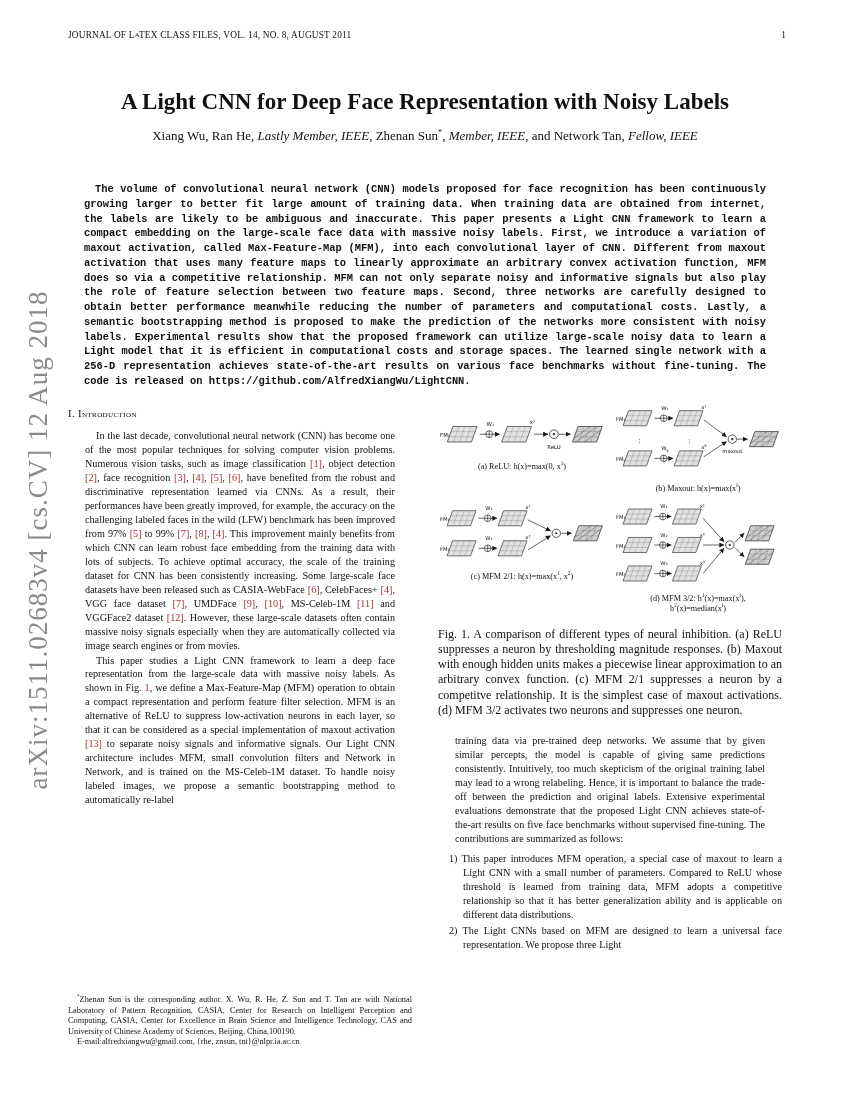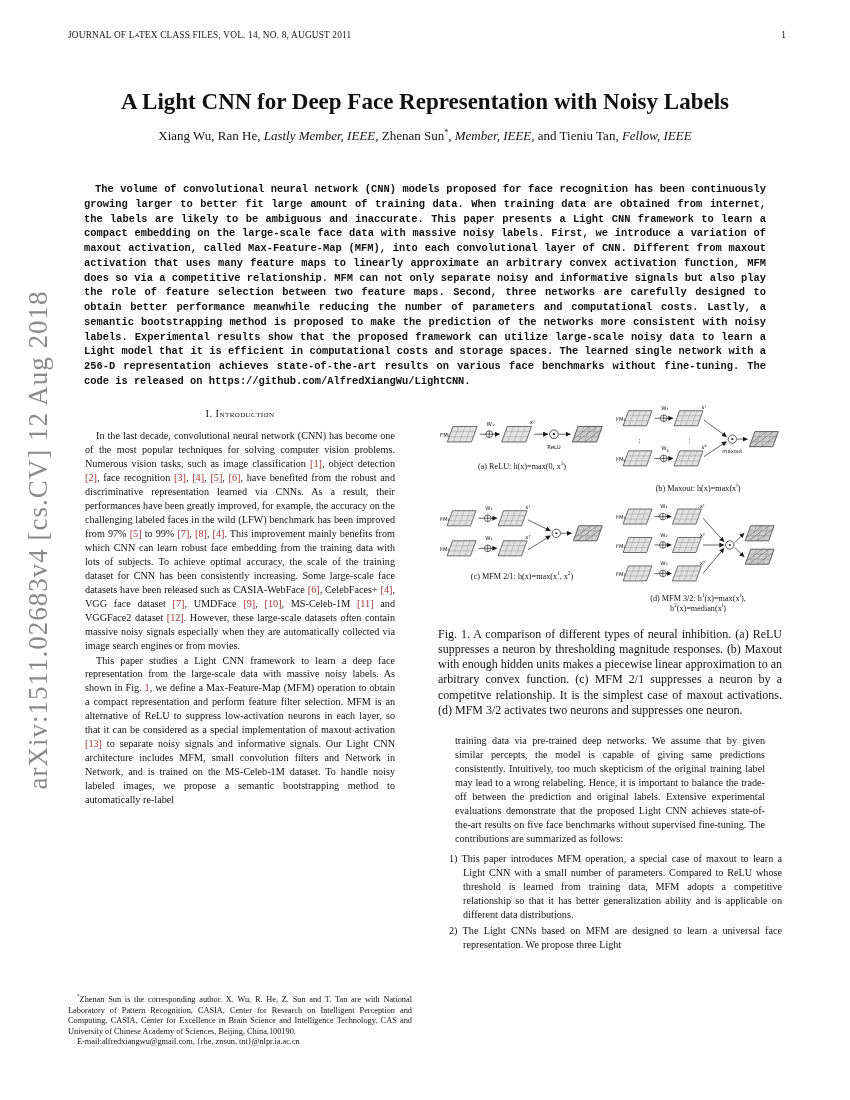--- a/index.html
+++ b/index.html
@@ -16,21 +16,21 @@
   .title{position:absolute;top:74px;left:60px;right:60px;text-align:center;font-size:23px;font-weight:bold;}
   .authors{position:absolute;top:128px;left:60px;right:60px;text-align:center;font-size:13px;}
   
   .abstract{position:absolute;top:166px;left:68px;right:68px;font-weight:bold;font-size:10.4px;
             line-height:1.42;text-align:justify;text-indent:11px;margin:16px;font-family:Liberation Mono, monospace;}
   .index-terms{position:absolute;top:371px;left:68px;right:68px;font-weight:bold;font-size:10.4px;
                text-indent:11px;margin:0;}
   
   .columns{position:absolute;top:400px;left:68px;right:68px;bottom:52px;display:flex;gap:26px;}
   .col{flex:1;min-width:0;display:flex;flex-direction:column;}
-  .section-heading{margin:8px 0 10px;text-align:center;font-size:10.6px;font-weight:normal;
+  .section-heading{margin:8px 0 10px;font-size:10.6px;font-weight:normal;
                    font-variant:small-caps;letter-spacing:0.4px;}
   .body-p{font-size:10.2px;line-height:1.37;text-align:justify;text-indent:11px;margin:0 17px 1px;}
   .noindent{text-indent:0;}
   
   .footnote{margin-top:auto;font-size:8.3px;line-height:1.27;text-align:justify;}
   .footnote p{margin:0;text-indent:9px;}
   
   .figure-block{margin:4px 0 0;}
   .fig-grid{display:grid;grid-template-columns:1fr 1fr;column-gap:8px;row-gap:10px;}
   .panel{display:flex;flex-direction:column;align-items:center;}
@@ -87,21 +87,21 @@
 
   <div class="watermark">arXiv:1511.02683v4  [cs.CV]  12 Aug 2018</div>
 
   <div class="header">
     <span><span class="seg-t">JOURNAL OF L</span><span class="seg-la">A</span><span class="seg-t">TEX CLASS FILES, VOL. 14, NO. 8, AUGUST 2011</span></span>
     <span>1</span>
   </div>
 
   <h1 class="title">A Light CNN for Deep Face Representation with Noisy Labels</h1>
 
-  <div class="authors"><span class="seg-t">Xiang Wu, Ran He, </span><span class="seg-i">Lastly Member, IEEE</span><span class="seg-t">, Zhenan Sun</span><sup class="seg-sup">*</sup><span class="seg-t">, </span><span class="seg-i">Member, IEEE</span><span class="seg-t">, and Tieniu Tan, </span><span class="seg-i">Fellow, IEEE</span></div>
+  <div class="authors"><span class="seg-t">Xiang Wu, Ran He, </span><span class="seg-i">Lastly Member, IEEE</span><span class="seg-t">, Zhenan Sun</span><sup class="seg-sup">*</sup><span class="seg-t">, </span><span class="seg-i">Member, IEEE</span><span class="seg-t">, and Network Tan, </span><span class="seg-i">Fellow, IEEE</span></div>
 
   <p class="abstract">The volume of convolutional neural network (CNN) models proposed for face recognition has been continuously growing larger to better fit large amount of training data. When training data are obtained from internet, the labels are likely to be ambiguous and inaccurate. This paper presents a Light CNN framework to learn a compact embedding on the large-scale face data with massive noisy labels. First, we introduce a variation of maxout activation, called Max-Feature-Map (MFM), into each convolutional layer of CNN. Different from maxout activation that uses many feature maps to linearly approximate an arbitrary convex activation function, MFM does so via a competitive relationship. MFM can not only separate noisy and informative signals but also play the role of feature selection between two feature maps. Second, three networks are carefully designed to obtain better performance meanwhile reducing the number of parameters and computational costs. Lastly, a semantic bootstrapping method is proposed to make the prediction of the networks more consistent with noisy labels. Experimental results show that the proposed framework can utilize large-scale noisy data to learn a Light model that it is efficient in computational costs and storage spaces. The learned single network with a 256-D representation achieves state-of-the-art results on various face benchmarks without fine-tuning. The code is released on https://github.com/AlfredXiangWu/LightCNN.</p>
 
 
   <div class="columns">
 
     <div class="col">
       <h2 class="section-heading">I. Introduction</h2>
       <p class="body-p"><span class="seg-t">In the last decade, convolutional neural network (CNN) has become one of the most popular techniques for solving computer vision problems. Numerous vision tasks, such as image classification </span><span class="seg-c">[1]</span><span class="seg-t">, object detection </span><span class="seg-c">[2]</span><span class="seg-t">, face recognition </span><span class="seg-c">[3]</span><span class="seg-t">, </span><span class="seg-c">[4]</span><span class="seg-t">, </span><span class="seg-c">[5]</span><span class="seg-t">, </span><span class="seg-c">[6]</span><span class="seg-t">, have benefited from the robust and discriminative representation learned via CNNs. As a result, their performances have been greatly improved, for example, the accuracy on the challenging labeled faces in the wild (LFW) benchmark has been improved from 97% </span><span class="seg-c">[5]</span><span class="seg-t"> to 99% </span><span class="seg-c">[7]</span><span class="seg-t">, </span><span class="seg-c">[8]</span><span class="seg-t">, </span><span class="seg-c">[4]</span><span class="seg-t">. This improvement mainly benefits from which CNN can learn robust face embedding from the training data with lots of subjects. To achieve optimal accuracy, the scale of the training dataset for CNN has been consistently increasing. Some large-scale face datasets have been released such as CASIA-WebFace </span><span class="seg-c">[6]</span><span class="seg-t">, CelebFaces+ </span><span class="seg-c">[4]</span><span class="seg-t">, VGG face dataset </span><span class="seg-c">[7]</span><span class="seg-t">, UMDFace </span><span class="seg-c">[9]</span><span class="seg-t">, </span><span class="seg-c">[10]</span><span class="seg-t">, MS-Celeb-1M </span><span class="seg-c">[11]</span><span class="seg-t"> and VGGFace2 dataset </span><span class="seg-c">[12]</span><span class="seg-t">. However, these large-scale datasets often contain massive noisy signals especially when they are automatically collected via image search engines or from movies.</span></p>
       <p class="body-p"><span class="seg-t">This paper studies a Light CNN framework to learn a deep face representation from the large-scale data with massive noisy labels. As shown in Fig. </span><span class="seg-c">1</span><span class="seg-t">, we define a Max-Feature-Map (MFM) operation to obtain a compact representation and perform feature filter selection. MFM is an alternative of ReLU to suppress low-activation neurons in each layer, so that it can be considered as a special implementation of maxout activation </span><span class="seg-c">[13]</span><span class="seg-t"> to separate noisy signals and informative signals. Our Light CNN architecture includes MFM, small convolution filters and Network in Network, and is trained on the MS-Celeb-1M dataset. To handle noisy labeled images, we propose a semantic bootstrapping method to automatically re-label</span></p>

